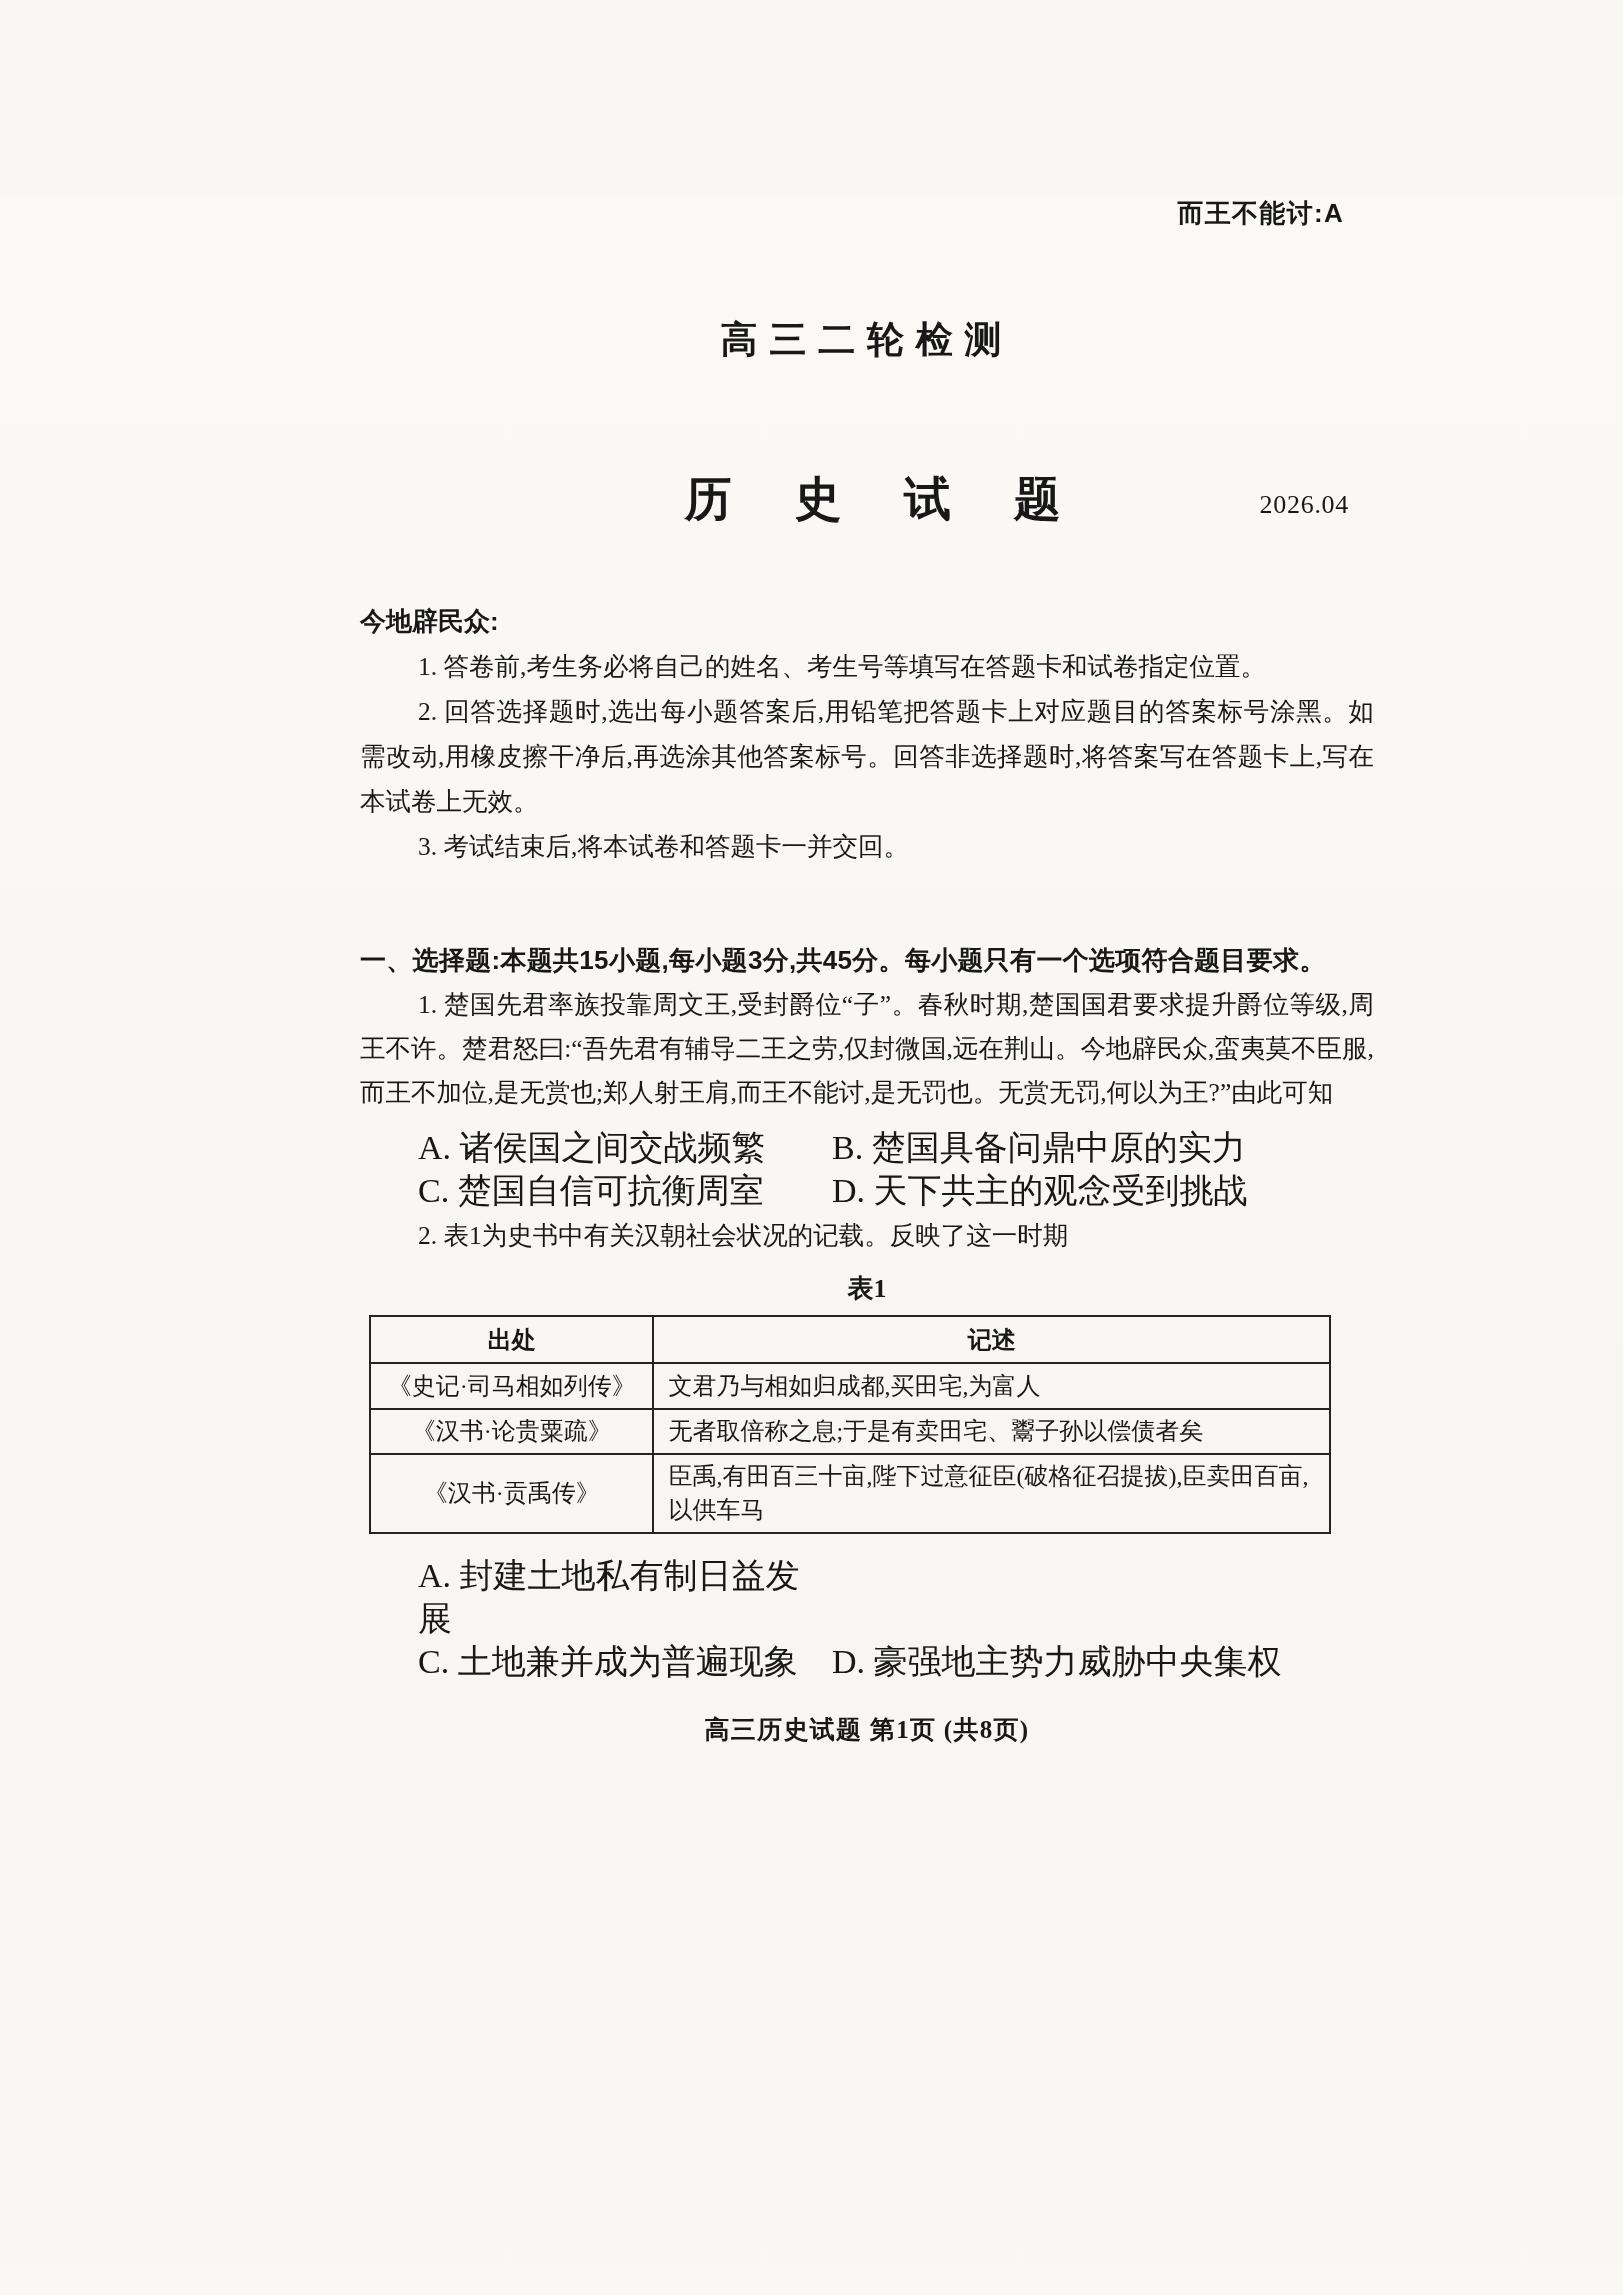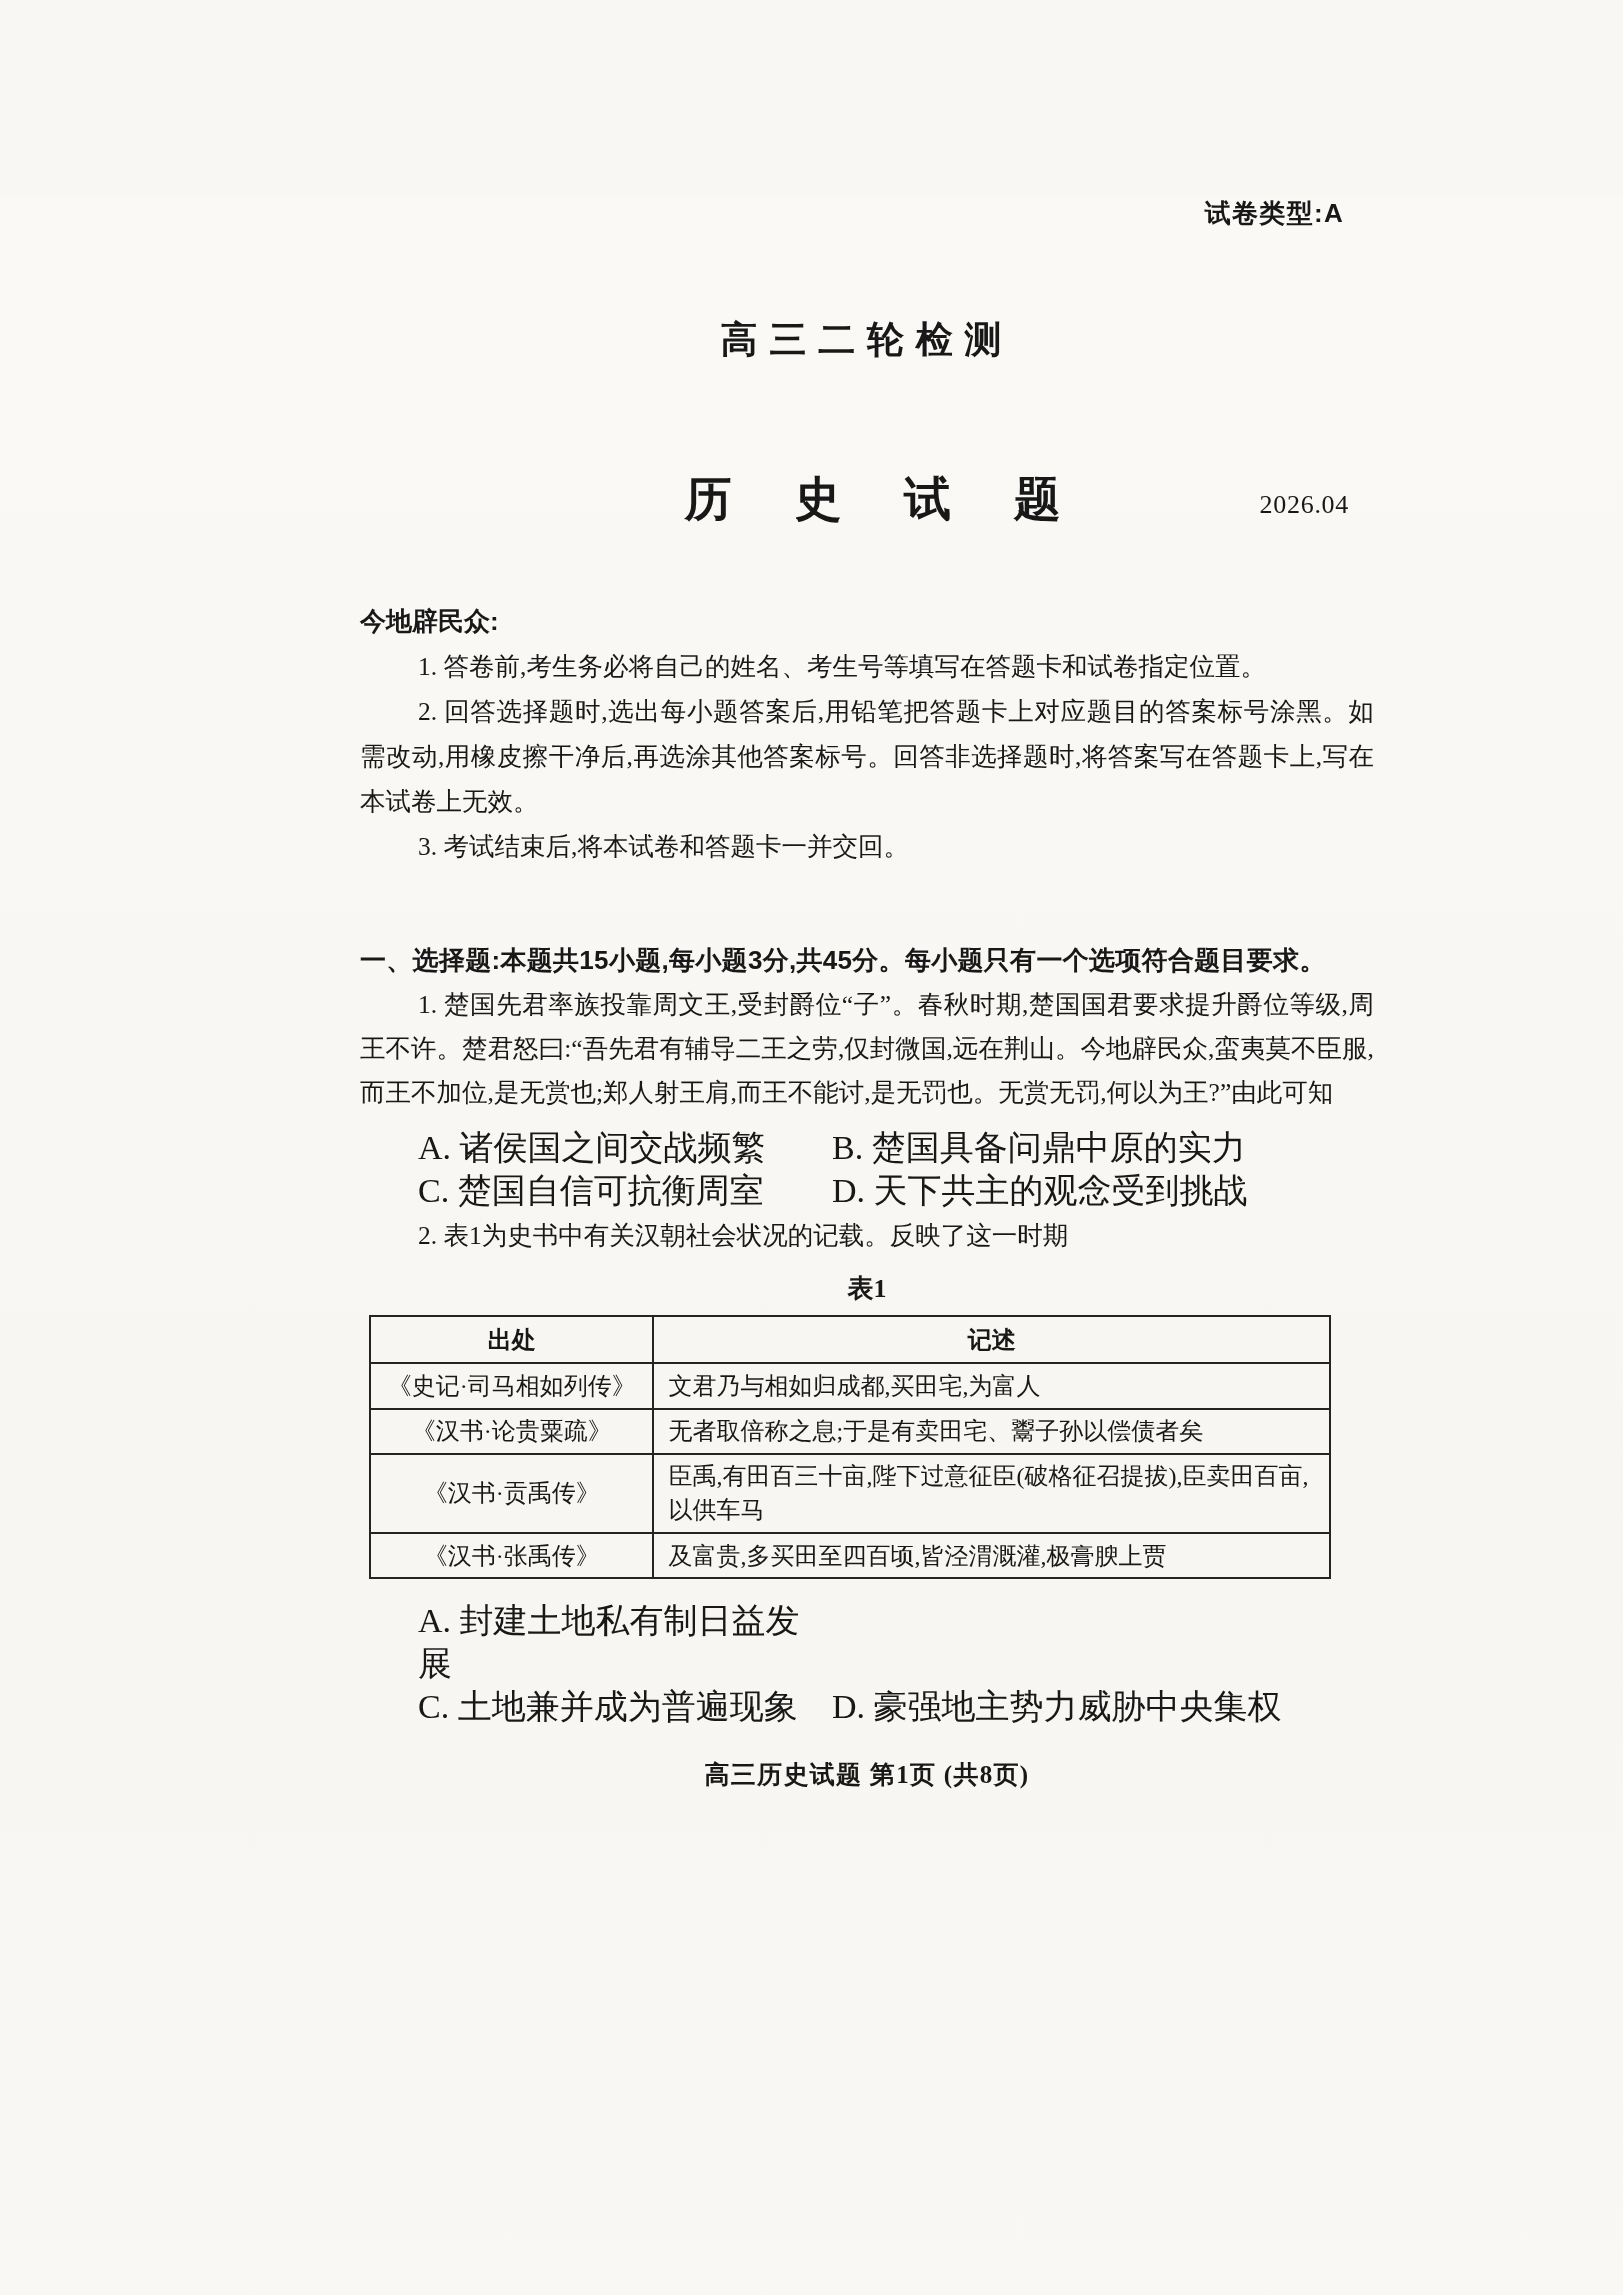--- a/index.html
+++ b/index.html
@@ -131,21 +131,21 @@
     font-weight:bold;
     font-size:25px;
     letter-spacing:1.3px;
   }
 </style>
 </head>
 <body>
 
 <div class="page">
 
-  <div class="exam-type">试卷类型:A</div>
+  <div class="exam-type">而王不能讨:A</div>
 
   <div class="subtitle">高三二轮检测</div>
 
   <div class="title-row">
     <span class="title">历 史 试 题</span>
     <span class="date">2026.04</span>
   </div>
 
   <div class="notice">
     <p class="notice-heading">今地辟民众:</p>
@@ -190,24 +190,20 @@
         <td class="rec">文君乃与相如归成都,买田宅,为富人</td>
       </tr>
       <tr>
         <td class="src">《汉书·论贵粟疏》</td>
         <td class="rec">无者取倍称之息;于是有卖田宅、鬻子孙以偿债者矣</td>
       </tr>
       <tr>
         <td class="src">《汉书·贡禹传》</td>
         <td class="rec">臣禹,有田百三十亩,陛下过意征臣(破格征召提拔),臣卖田百亩,以供车马</td>
       </tr>
-      <tr>
-        <td class="src">《汉书·张禹传》</td>
-        <td class="rec">及富贵,多买田至四百顷,皆泾渭溉灌,极膏腴上贾</td>
-      </tr>
     </tbody>
   </table>
 
   <div class="options q2-options">
     <div class="opt-row">
       <span class="opt-left">A. 封建土地私有制日益发展</span>
     </div>
     <div class="opt-row">
       <span class="opt-left">C. 土地兼并成为普遍现象</span>
       <span class="opt-right">D. 豪强地主势力威胁中央集权</span>

